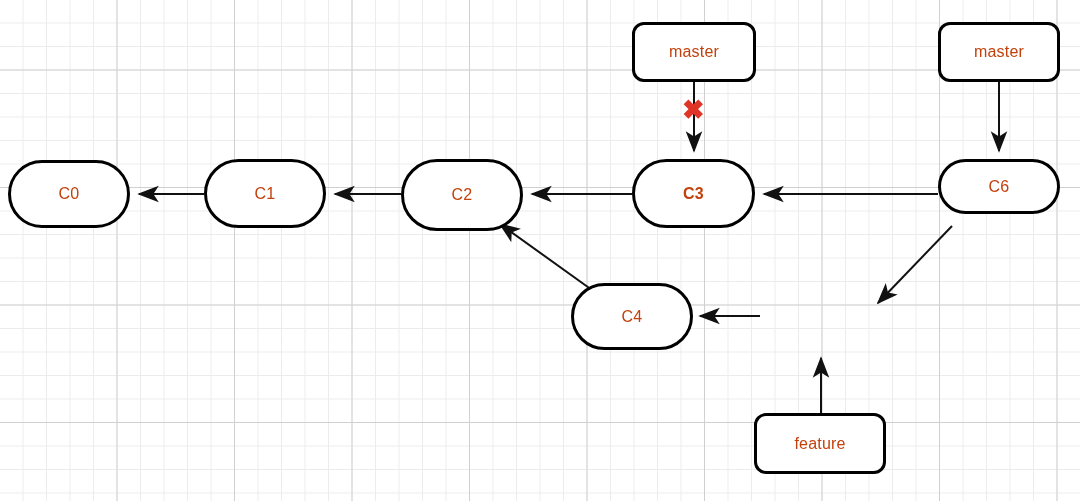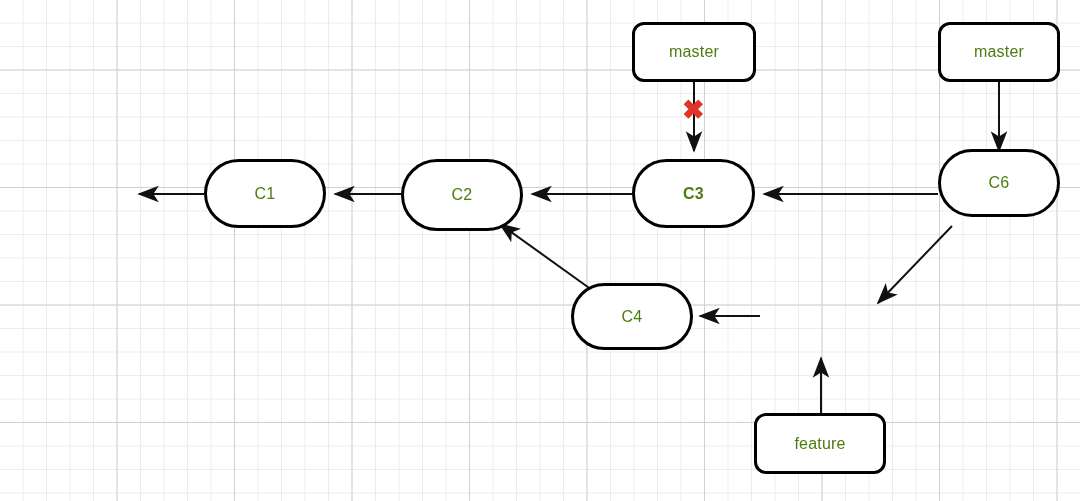--- a/index.html
+++ b/index.html
@@ -46,21 +46,21 @@
   }
   .commit {
     border-radius: 999px;
   }
   .label-box {
     border-radius: 12px;
   }
   .node-text {
     font-family: "Liberation Sans", sans-serif;
     font-size: 16px;
-    color: #4d7c0f;
+    color: #c2410c;
     line-height: 1;
     letter-spacing: 0.2px;
     user-select: none;
   }
   .cross-mark {
     position: absolute;
     z-index: 6;
     font-family: "Liberation Sans", sans-serif;
     font-size: 27px;
     font-weight: bold;
@@ -95,39 +95,42 @@
 
     <line x1="952" y1="226" x2="878" y2="303" stroke="#111111" stroke-width="2" marker-end="url(#arrow)"></line>
 
     <line x1="694" y1="82" x2="694" y2="151" stroke="#111111" stroke-width="2" marker-end="url(#arrow)"></line>
 
     <line x1="999" y1="82" x2="999" y2="151" stroke="#111111" stroke-width="2" marker-end="url(#arrow)"></line>
 
     <line x1="821" y1="413" x2="821" y2="358" stroke="#111111" stroke-width="2" marker-end="url(#arrow)"></line>
   </svg>
 
+  <div class="node commit" style="left:8px;  top:160px; width:122px; height:68px;">
+    <span class="node-text">C0</span>
+  </div>
 
   <div class="node commit" style="left:204px; top:159px; width:122px; height:69px;text-align:right;">
     <span class="node-text">C1</span>
   </div>
 
   <div class="node commit" style="left:401px; top:159px; width:122px; height:72px;">
     <span class="node-text">C2</span>
   </div>
 
   <div class="node commit" style="left:632px; top:159px; width:123px; height:69px;font-weight:bold;">
     <span class="node-text">C3</span>
   </div>
 
   <div class="node commit" style="left:571px; top:283px; width:122px; height:67px;justify-content:center;">
     <span class="node-text">C4</span>
   </div>
 
 
-  <div class="node commit" style="left:938px; top:149px; width:122px; height:68px;">
+  <div class="node commit" style="left:938px; top:159px; width:122px; height:55px;">
     <span class="node-text">C6</span>
   </div>
 
   <div class="node label-box" style="left:632px; top:22px; width:124px; height:60px;">
     <span class="node-text">master</span>
   </div>
 
   <div class="node label-box" style="left:938px; top:22px; width:122px; height:60px;">
     <span class="node-text">master</span>
   </div>

